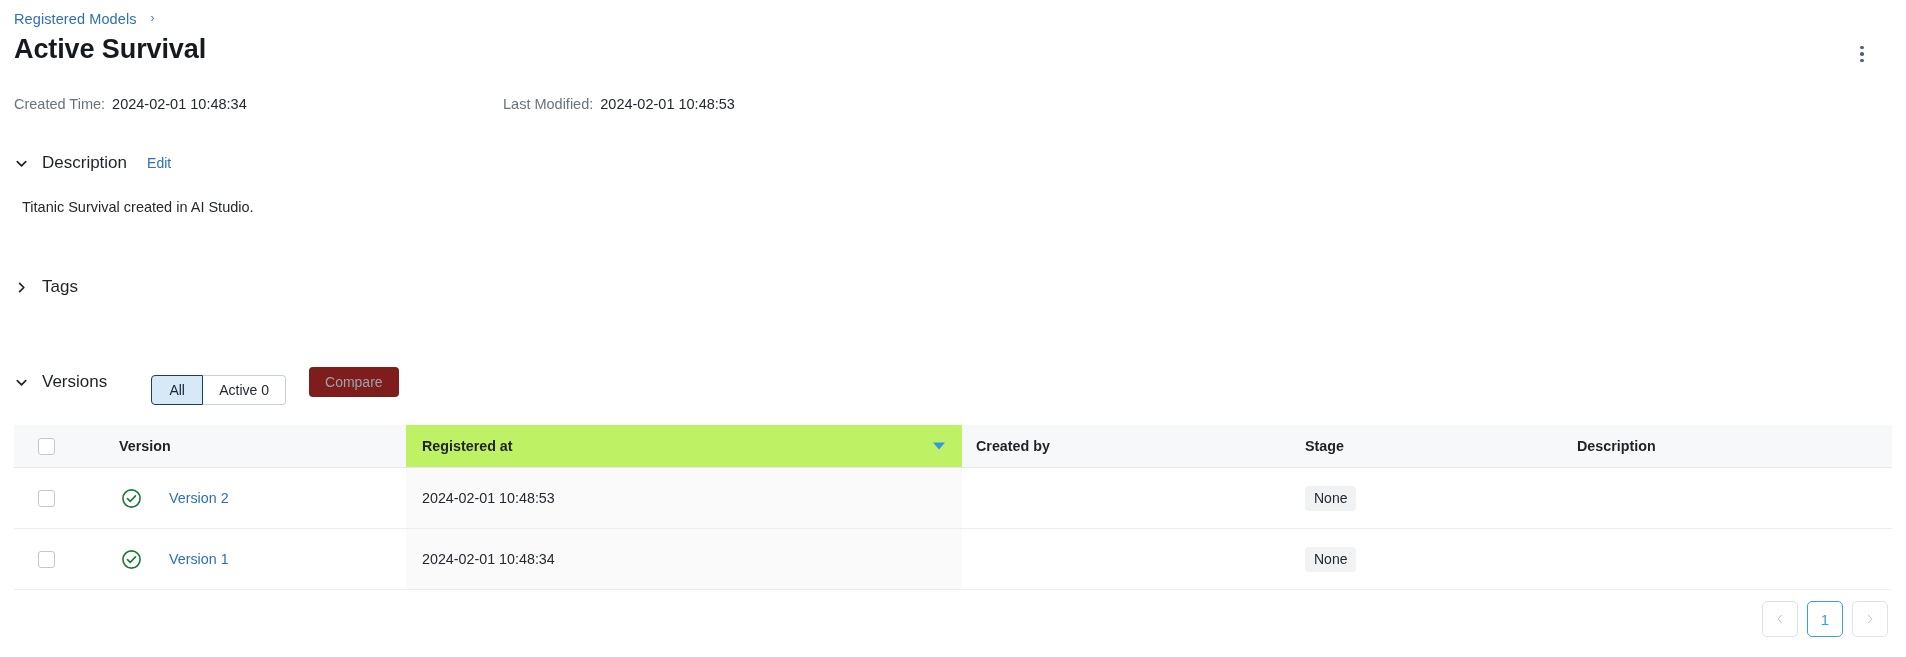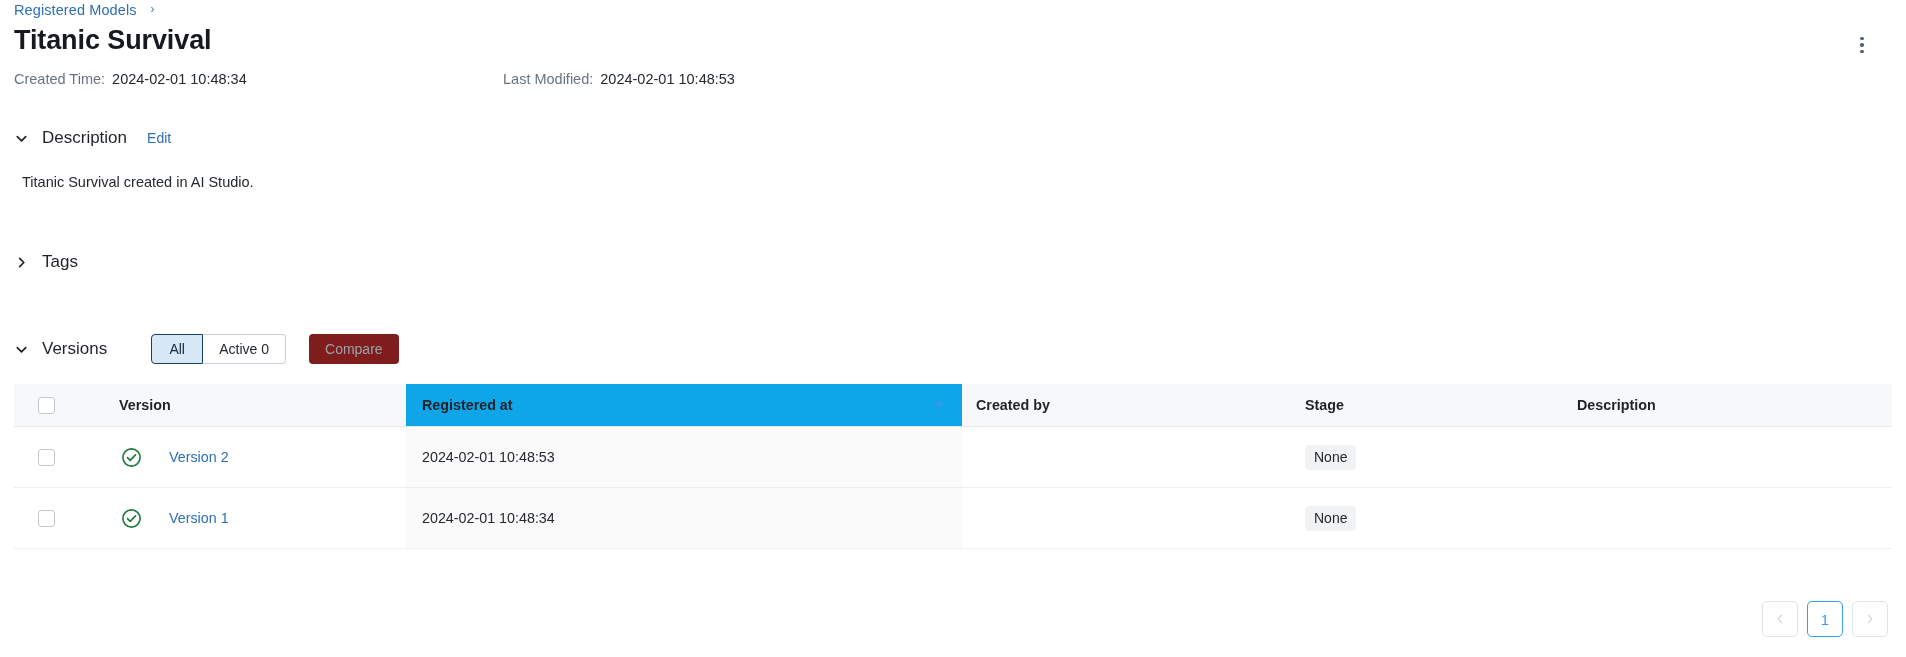--- a/index.html
+++ b/index.html
@@ -23,20 +23,21 @@
     height: 657px;
     box-sizing: border-box;
     padding: 0 14px;
   }
 
   
   .breadcrumb {
     display: flex;
     align-items: center;
     gap: 14px;
+    padding-top: 9px;
     height: 20px;
   }
   .breadcrumb-link {
     font-size: 14.5px;
     color: #2f6fb5;
     text-decoration: none;
     line-height: 20px;
     letter-spacing: .1px;
   }
   .breadcrumb-sep {
@@ -77,21 +78,21 @@
     width: 3.4px;
     height: 3.4px;
     border-radius: 50%;
     background: #51617a;
   }
 
   
   .meta-row {
     position: relative;
     height: 22px;
-    margin-top: 8px;
+    margin-top: 24px;
     font-size: 14.5px;
   }
   .meta-item {
     position: absolute;
     top: 0;
     white-space: nowrap;
     line-height: 22px;
   }
   .meta-item.created { left: 0; }
   .meta-item.modified { left: 489px; }
@@ -150,20 +151,21 @@
 
   .versions-head {
     display: flex;
     align-items: center;
   }
 
   
   .seg {
     display: flex;
     margin-left: 44px;
+    margin-top: 16px;
   }
   .seg-btn {
     height: 30px;
     min-width: 52px;
     padding: 0 16px;
     box-sizing: border-box;
     font-size: 14px;
     font-family: "Liberation Sans", sans-serif;
     background: #ffffff;
     border: 1px solid #c7d0d9;
@@ -229,21 +231,21 @@
     color: #1f2328;
     text-align: left;
     height: 42px;
     padding: 0;
     vertical-align: middle;
     border-bottom: 1px solid #e6e8ea;
     font-size: 14.3px;
     position: relative;
   }
   table.versions thead th.sorted {
-    background: #0ea5e9;
+    background: #bef264;
   }
   table.versions tbody td {
     height: 60px;
     padding: 0;
     vertical-align: middle;
     border-bottom: 1px solid #eceef0;
     color: #24292f;
     background: #ffffff;
   }
   table.versions tbody td.sorted {
@@ -353,21 +355,21 @@
 <body>
 
 <div class="page">
 
   <nav class="breadcrumb">
     <a class="breadcrumb-link">Registered Models</a>
     <span class="breadcrumb-sep">›</span>
   </nav>
 
   <div class="title-row">
-    <h1 class="page-title">Titanic Survival</h1>
+    <h1 class="page-title">Active Survival</h1>
     <div class="kebab-button">
       <span class="dot"></span>
       <span class="dot"></span>
       <span class="dot"></span>
     </div>
   </div>
 
   <div class="meta-row">
     <div class="meta-item created">
       <span class="meta-label">Created Time:</span><span class="meta-value">2024-02-01 10:48:34</span>

